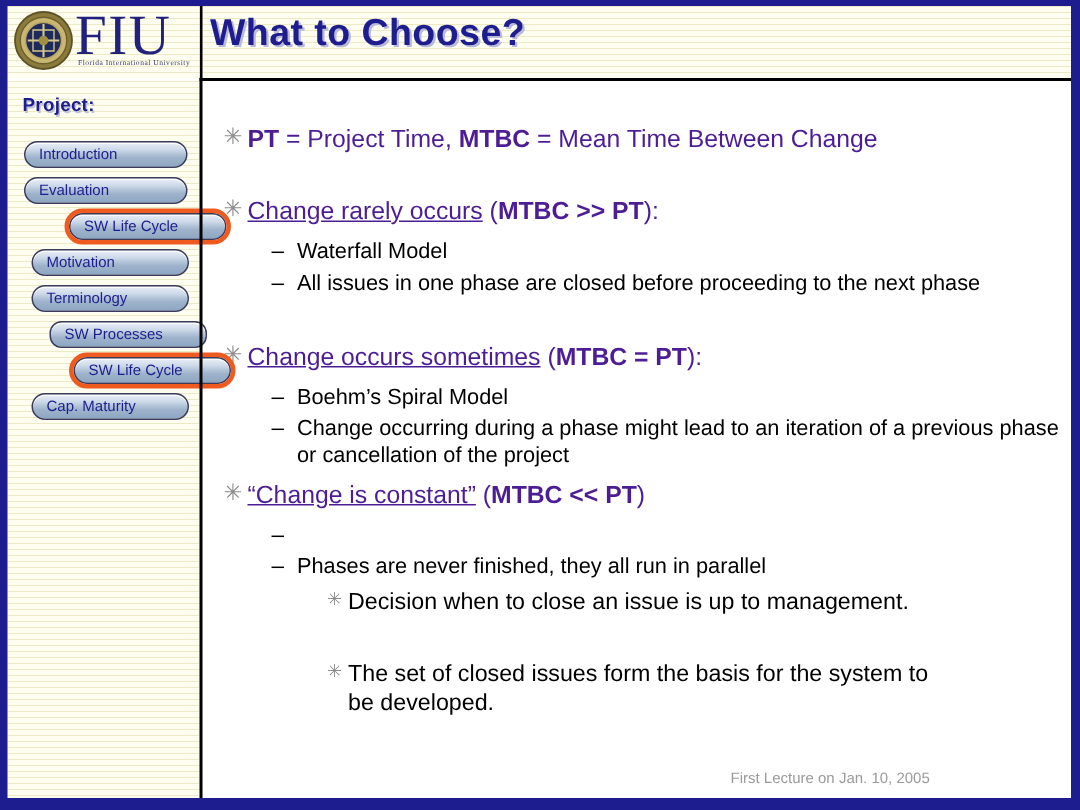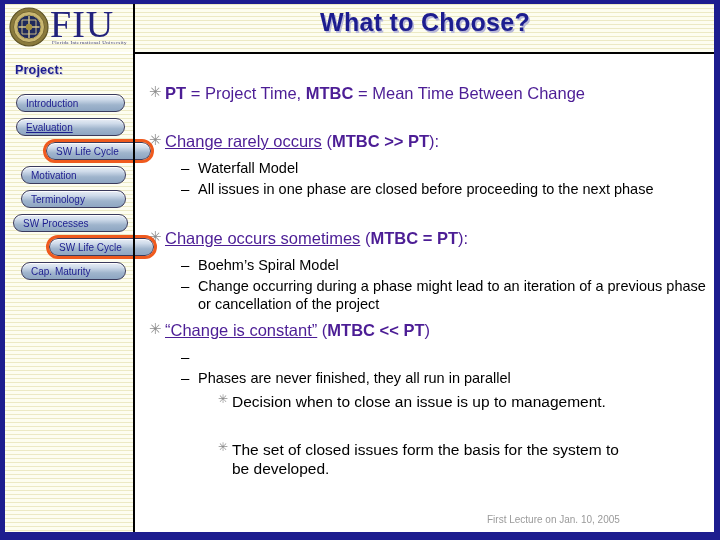--- a/index.html
+++ b/index.html
@@ -99,21 +99,21 @@
     letter-spacing: 0.35px;
     color: #3a3a6e;
     white-space: nowrap;
   }
 
   
   #title {
     position: absolute;
     left: 140px; top: 8px;
     width: 570px;
-    text-align: center;
+    text-align: left;
     font-size: 25px;
     font-weight: bold;
     color: #1d1d8f;
     letter-spacing: 0.3px;
     text-shadow: 1.5px 1.5px 0 #b9b9d8;
     z-index: 16;
   }
 
   
   #sidebar {
@@ -270,25 +270,25 @@
     <div id="logo-letters">FIU</div>
     <div id="logo-sub">Florida International University</div>
   </div>
 
   <div id="title">What to Choose?</div>
 
   <div id="sidebar" class="striped">
     <div id="overview-label">Project:</div>
 
     <div class="navbtn" style="left:11px; top:40px;  width:109px;">Introduction</div>
-    <div class="navbtn" style="left:11px; top:64px;  width:109px;text-decoration:underline;">Evaluation</div>
+    <div class="navbtn" style="left:11px; top:64px;  width:109px;">Evaluation</div>
     <div class="navbtn highlight" style="left:13px; top:88px;  width:105px;">SW Life Cycle</div>
     <div class="navbtn" style="left:16px; top:112px; width:105px;">Motivation</div>
     <div class="navbtn" style="left:16px; top:136px; width:105px;">Terminology</div>
-    <div class="navbtn" style="left:8px; top:160px; width:115px;">SW Processes</div>
+    <div class="navbtn" style="left:28px; top:160px; width:105px;border-radius:8px;">SW Processes</div>
     <div class="navbtn highlight" style="left:16px; top:184px; width:105px;">SW Life Cycle</div>
     <div class="navbtn" style="left:16px; top:208px; width:105px;">Cap. Maturity</div>
   </div>
   <div id="sidebar-rule"></div>
 
   <div id="content">
 
     <div class="bl" style="left:14px; top:28px; width:560px;">
       <span class="bullet-star">✳</span>
       <span class="lvl1"><span class="b">PT</span><span> = Project Time, </span><span class="b">MTBC</span><span> = Mean Time Between Change</span></span>

